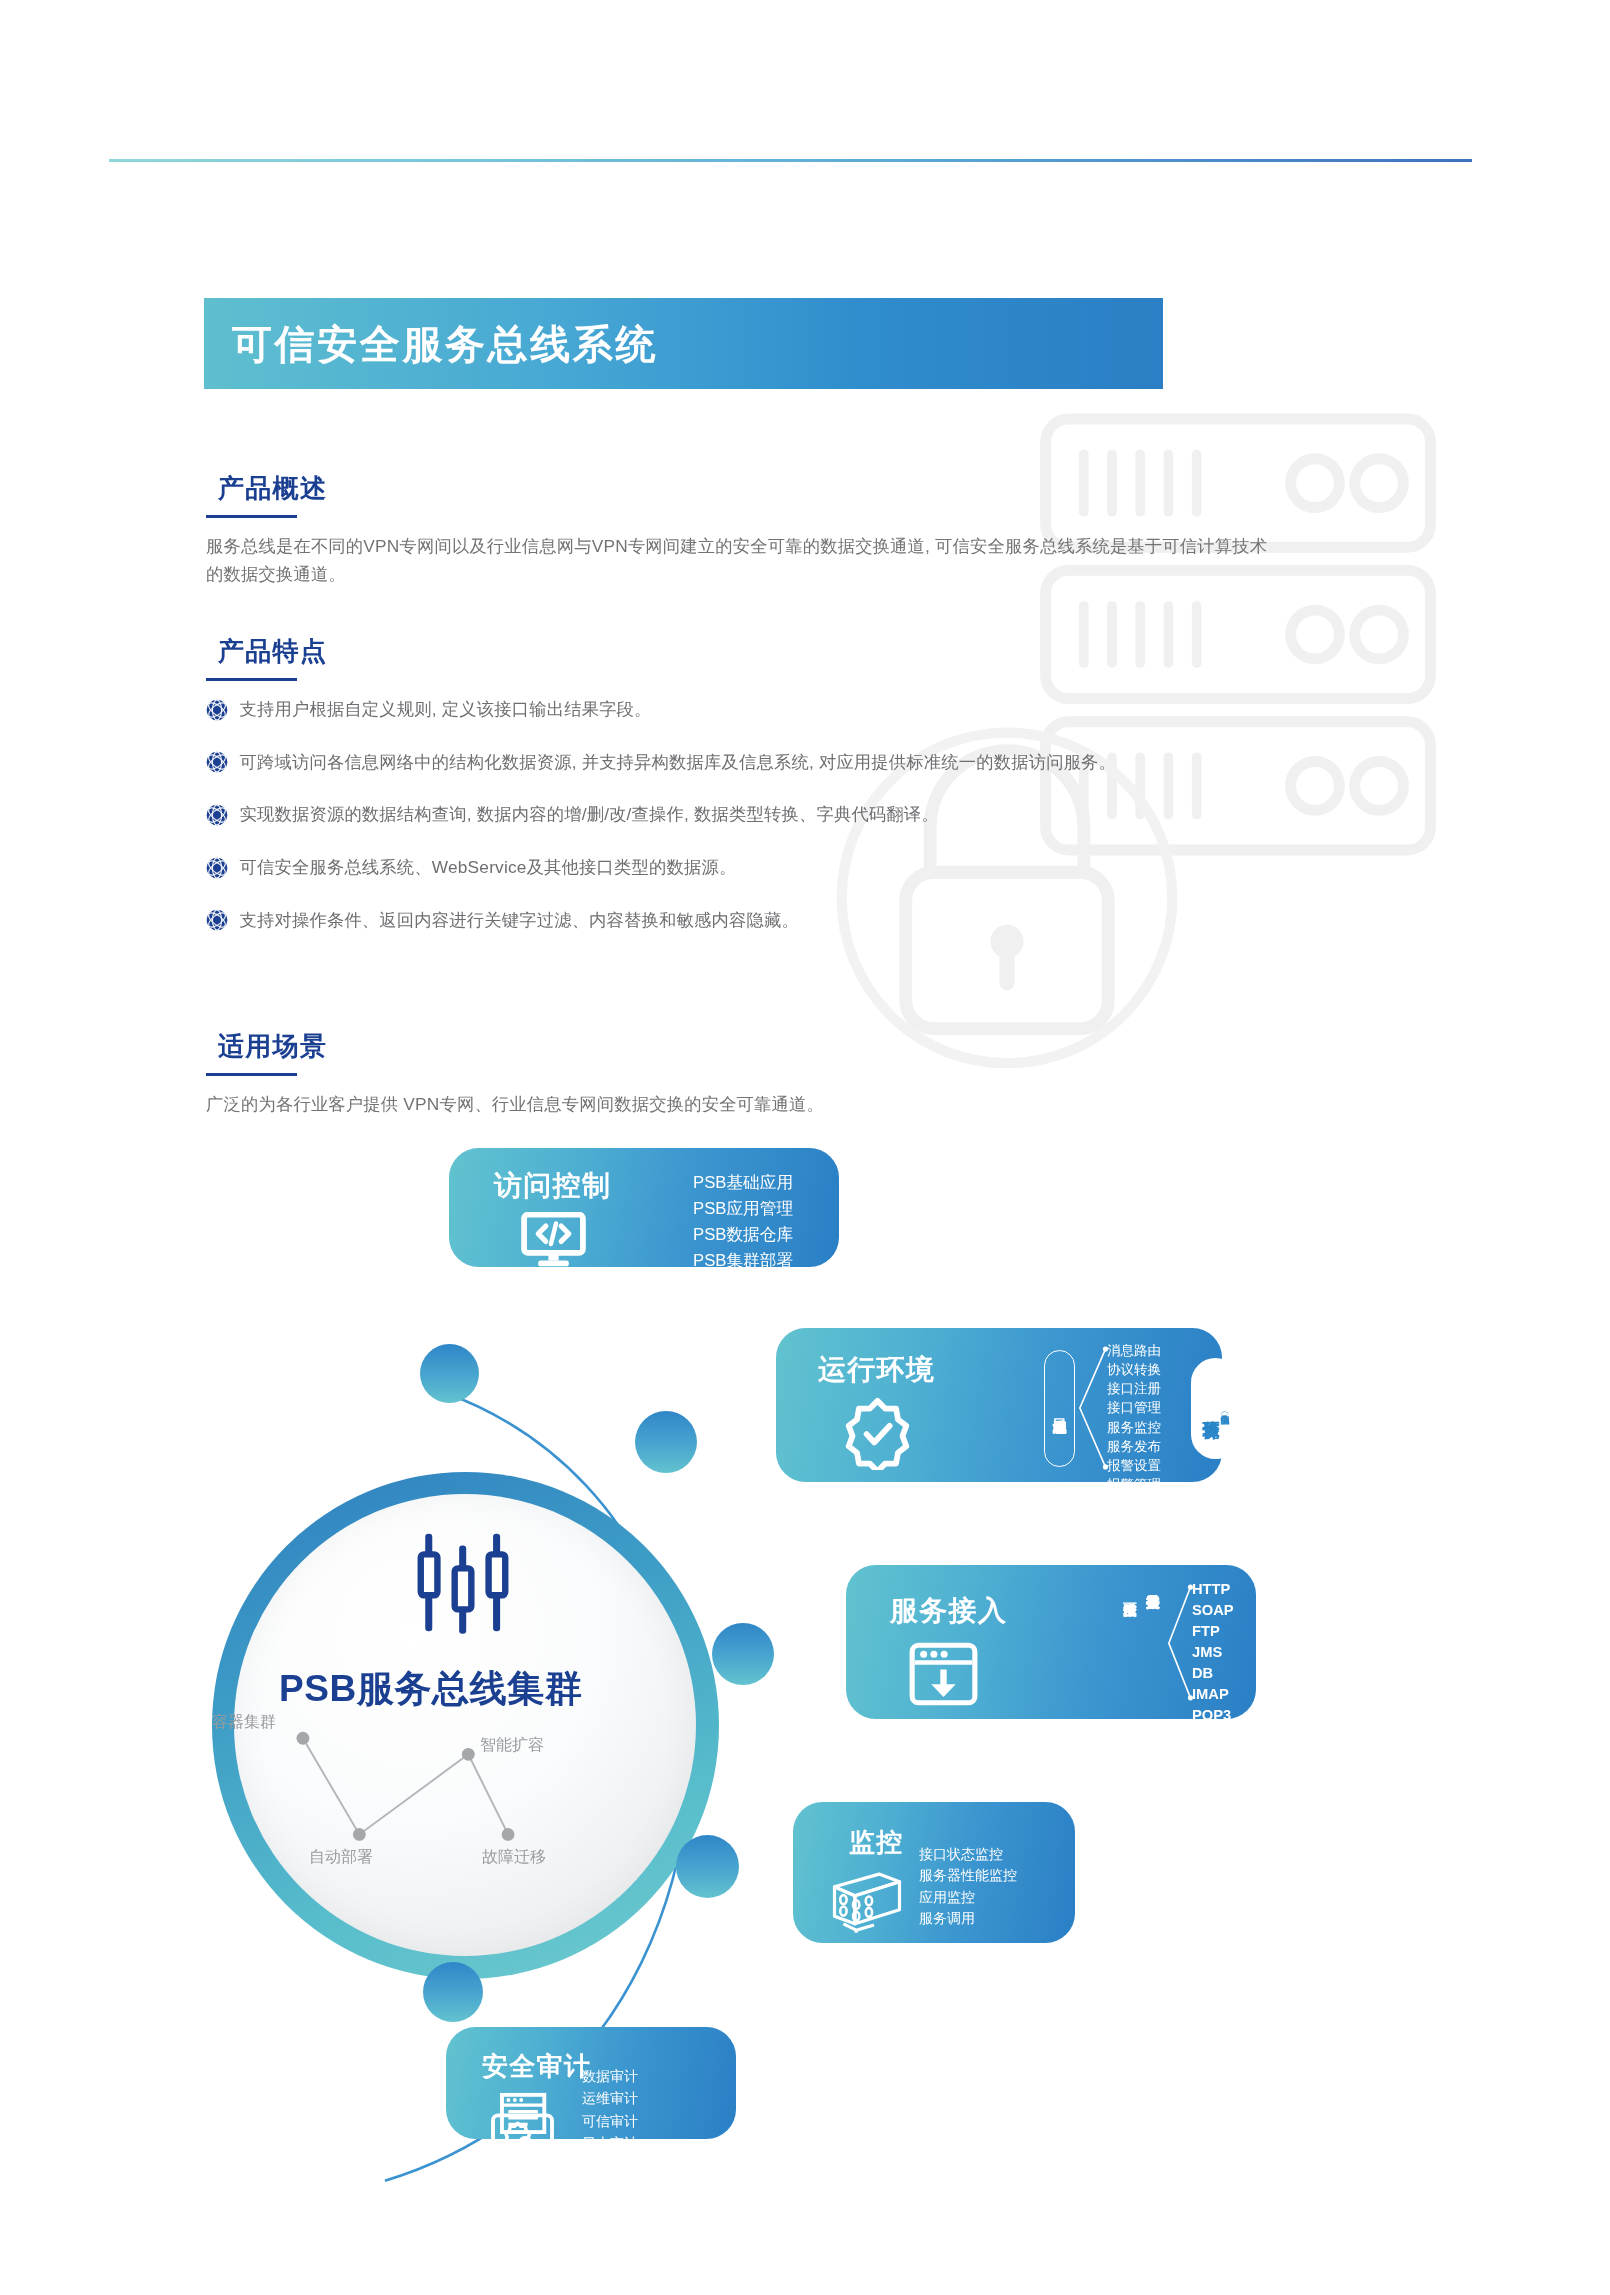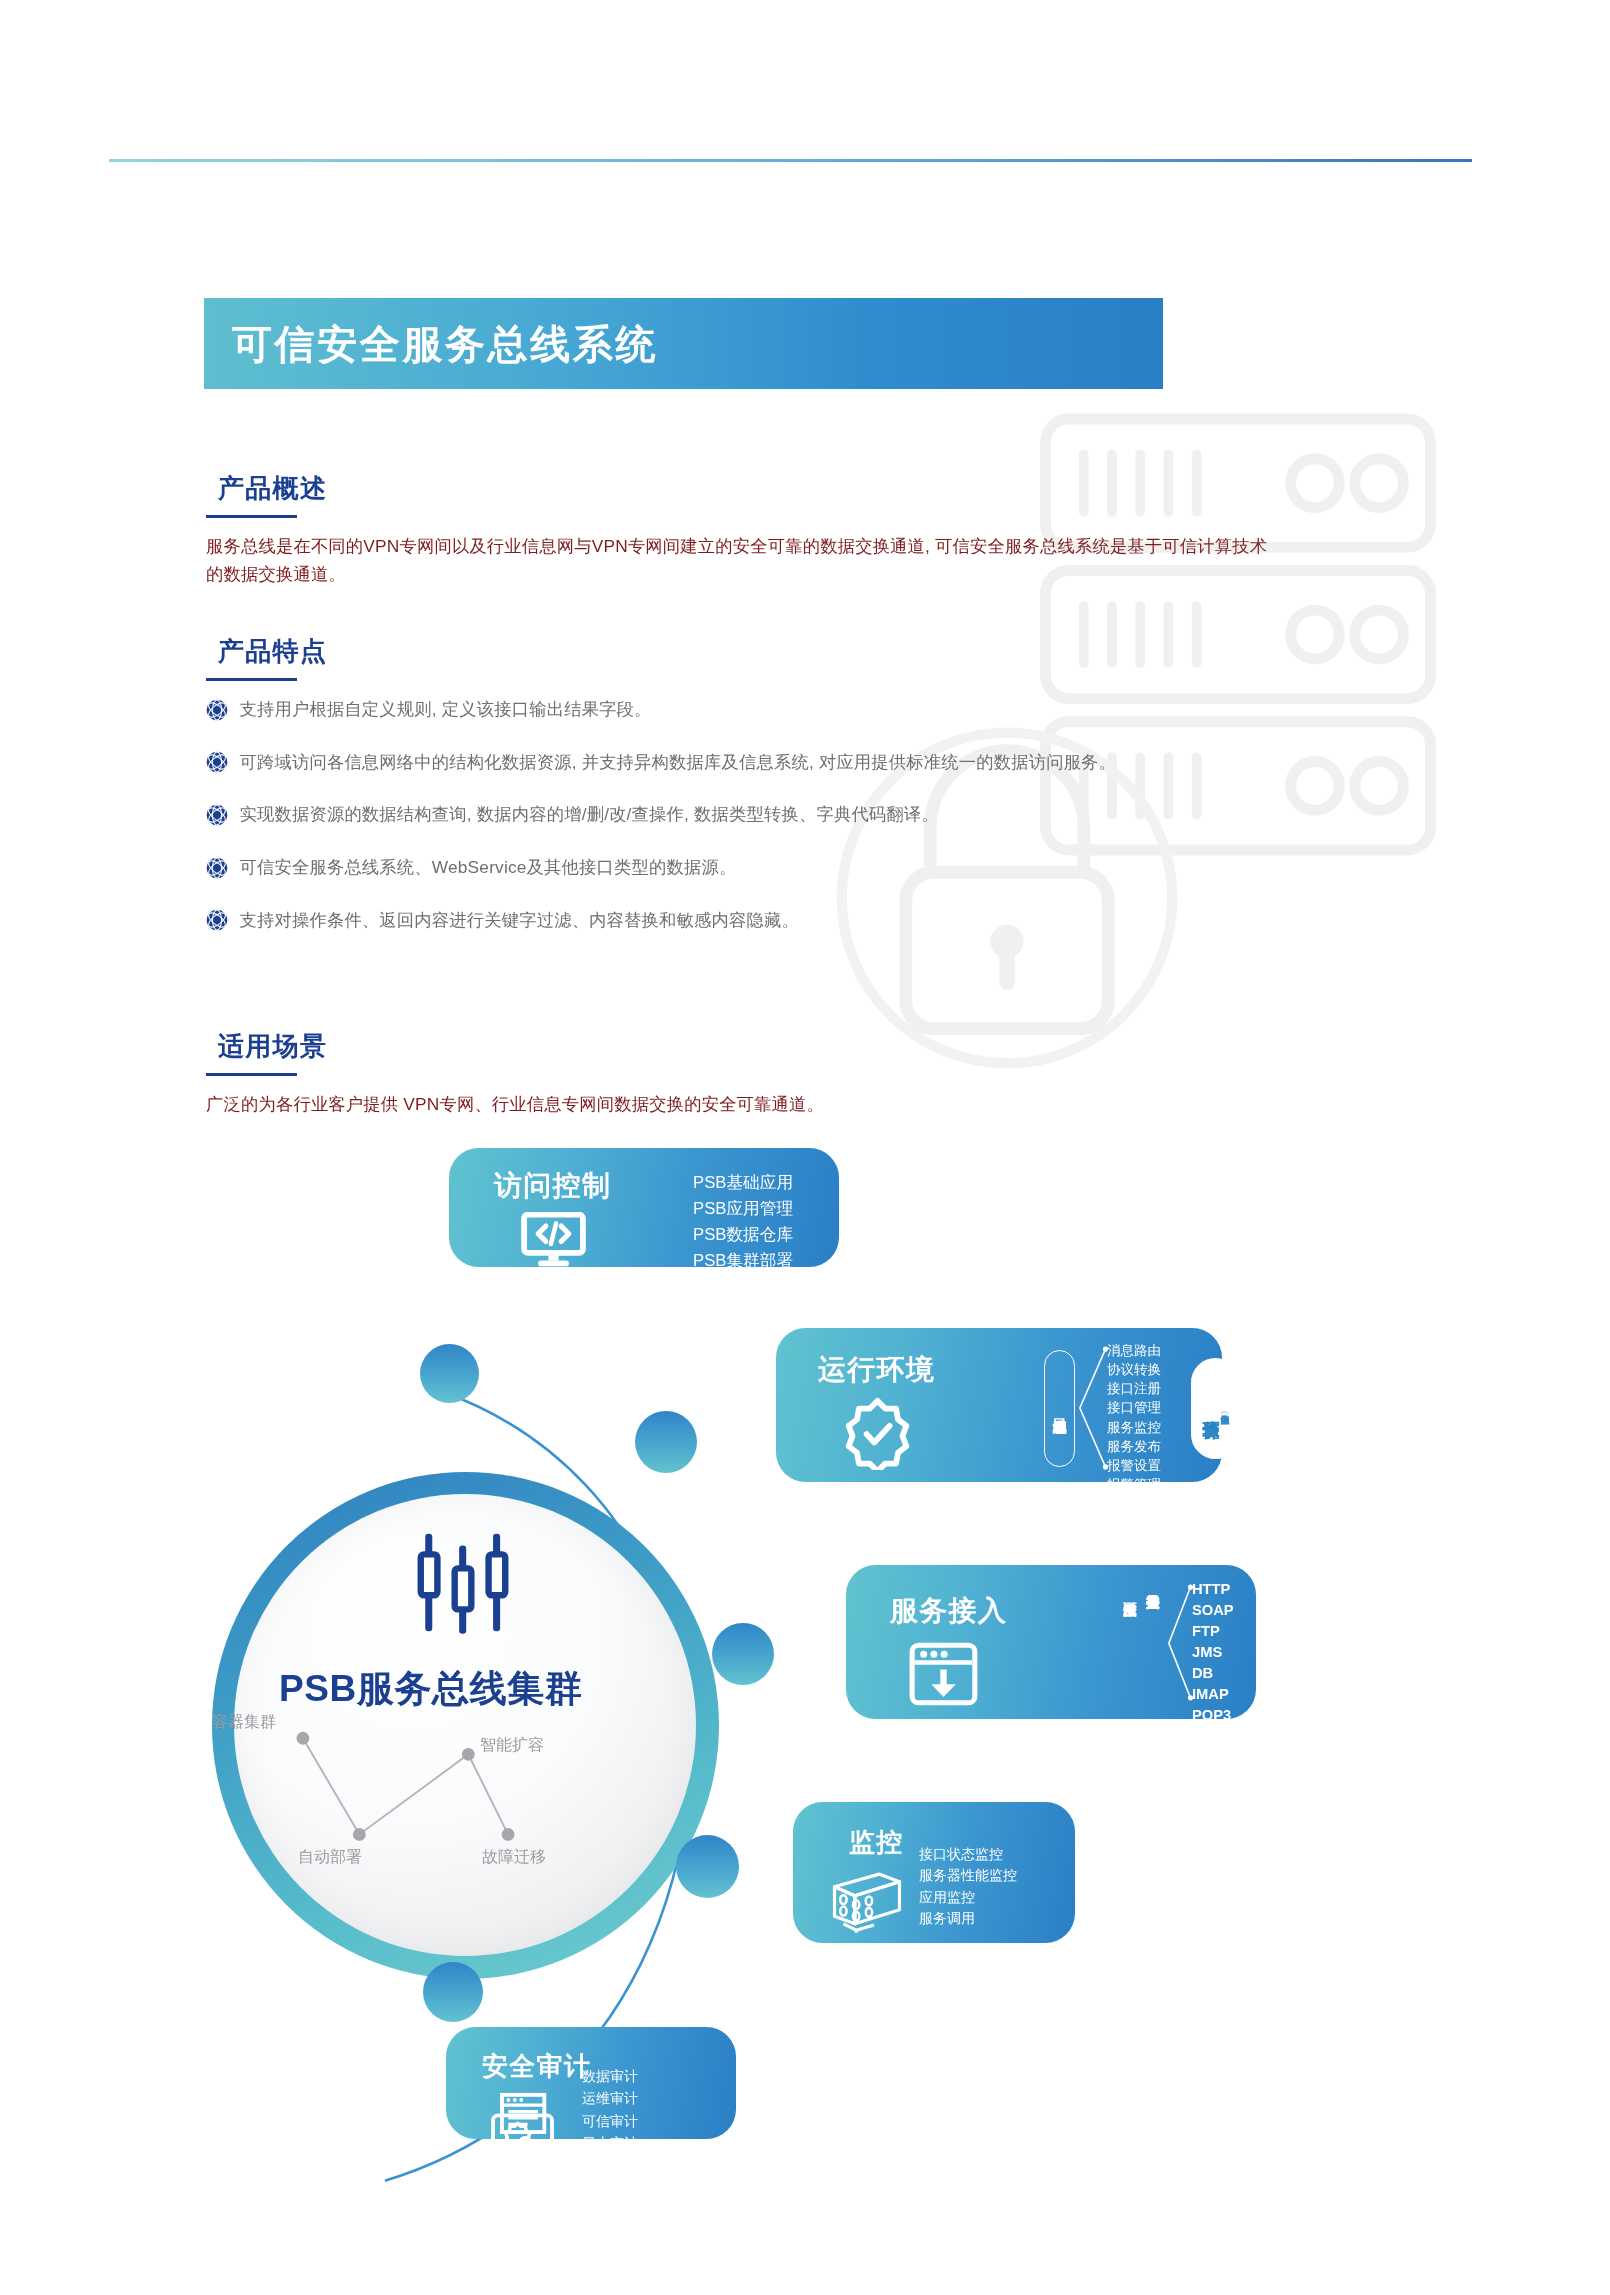--- a/index.html
+++ b/index.html
@@ -31,21 +31,21 @@
     margin-left:28px;line-height:1;
   }
 
   
   .sec{position:absolute;left:206px;}
   .sec h2{
     margin:12px;font-size:26px;font-weight:700;color:#1b3f91;letter-spacing:1.3px;line-height:1.1;
   }
   .sec .hr{width:91px;height:3.2px;background:#1b3f91;margin-top:7.7px;}
   .para{
-    margin-top:14px;font-size:17.3px;line-height:1.62;color:#7f1d1d;
+    margin-top:14px;font-size:17.3px;line-height:1.62;color:#737373;
     letter-spacing:0.2px;max-width:1064px;
   }
 
   
   .bullets{position:absolute;left:206px;}
   .bullet{display:flex;align-items:flex-start;margin-bottom:25px;}
   .bullet .bi{flex:0 0 auto;margin-right:11.5px;margin-top:2.6px;}
   .bullet .btxt{
     font-size:17.3px;line-height:1.6;color:#6d6e71;letter-spacing:0.2px;max-width:1052px;
   }
@@ -271,21 +271,21 @@
 
     <svg style="position:absolute;left:276px;top:603px;" width="359" height="186" viewBox="0 0 560 290" aria-hidden="true">
       <polyline points="42,30 130,180 300,55 362,180" fill="none" stroke="#b4b5b8" stroke-width="3"></polyline>
       <circle cx="42" cy="30" r="10" fill="#a6a7aa"></circle>
       <circle cx="130" cy="180" r="10" fill="#a6a7aa"></circle>
       <circle cx="300" cy="55" r="10" fill="#a6a7aa"></circle>
       <circle cx="362" cy="180" r="10" fill="#a6a7aa"></circle>
     </svg>
 
     <div class="node-label" style="left:212px;top:596px;">容器集群</div>
-    <div class="node-label" style="left:298px;top:731px;">自动部署</div>
+    <div class="node-label" style="left:309px;top:731px;">自动部署</div>
     <div class="node-label" style="left:480px;top:619px;">智能扩容</div>
     <div class="node-label" style="left:482px;top:731px;">故障迁移</div>
 
     <div class="dot" style="left:420px;top:228px;width:59px;height:59px;"></div>
     <div class="dot" style="left:635px;top:295px;width:62px;height:62px;"></div>
     <div class="dot" style="left:712px;top:507px;width:62px;height:62px;"></div>
     <div class="dot" style="left:676px;top:719px;width:63px;height:63px;"></div>
     <div class="dot" style="left:423px;top:846px;width:60px;height:60px;"></div>
 
     <div class="card" style="left:449px;top:32px;width:390px;height:119px;">

